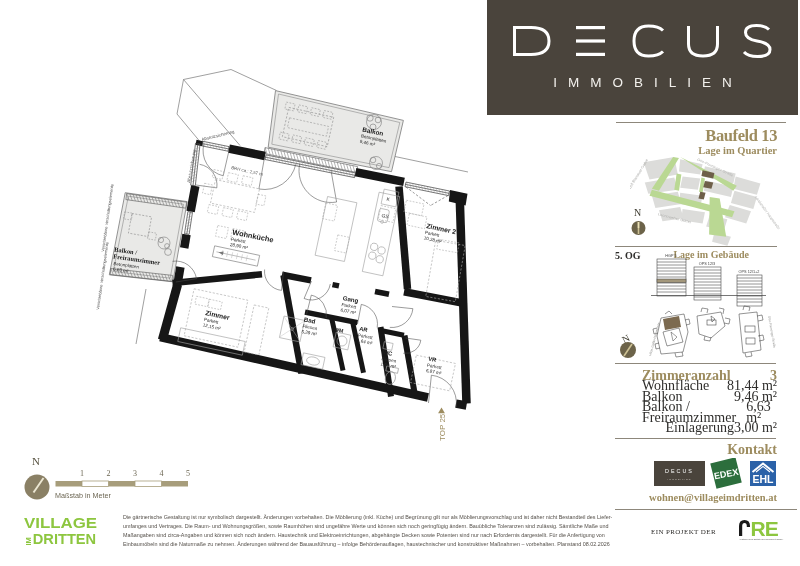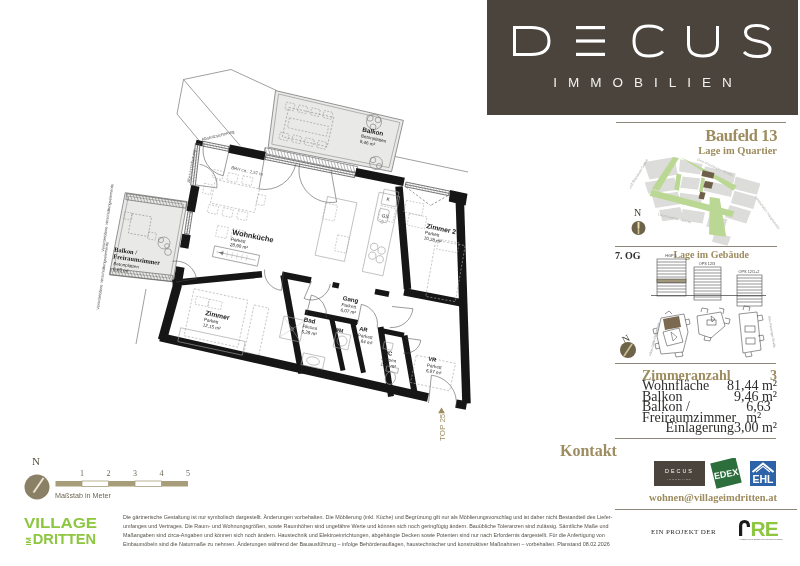--- a/index.html
+++ b/index.html
@@ -565,21 +565,21 @@
 <g>
 <text x="4" y="64" font-family="Liberation Serif, serif" font-size="10" fill="#3c3a2e">N</text>
 <circle cx="8.5" cy="76" r="7" fill="#6c6349"></circle>
 <line x1="8.5" y1="82" x2="8.5" y2="70" stroke="#cdc194" stroke-width="1.6"></line>
 <line x1="8.5" y1="70" x2="8.5" y2="76" stroke="#ece2b8" stroke-width="1.6"></line>
 </g>
 </svg>
 
 <div class="rule" style="left:615px;top:246px;width:162px;"></div>
 
-<div class="abs serif" style="left:615px;top:249.5px;font-weight:bold;font-size:10px;color:#2e2d2b;">7. OG</div>
+<div class="abs serif" style="left:615px;top:249.5px;font-weight:bold;font-size:10px;color:#2e2d2b;">5. OG</div>
 
 <div class="abs serif brown" style="left:532px;top:249px;width:217px;text-align:right;font-weight:bold;font-size:10px;">Lage im Gebäude</div>
 
 <svg width="175" height="120" viewBox="0 0 175 120" style="position:absolute;left:615px;top:248px">
 
 <g stroke="#3c3c3c" stroke-width="0.55" fill="none">
 <rect x="42" y="11" width="29" height="37"></rect>
 <path d="M 42,14 h29 M 42,17 h29 M 42,20 h29 M 42,23 h29 M 42,26 h29 M 42,29 h29 M 42,35 h29 M 42,38 h29 M 42,41 h29 M 42,44 h29"></path>
 </g>
 <rect x="42" y="31" width="29" height="3.6" fill="#a3977b" stroke="#3c3c3c" stroke-width="0.5"></rect>
@@ -653,21 +653,21 @@
       <span>6,63 m²</span>
     </div>
 <div style="display:flex;justify-content:flex-end;">
       <span>Einlagerung</span>
       <span>3,00 m²</span>
     </div>
 </div>
 
 <div class="rule" style="left:615px;top:438px;width:161px;"></div>
 
-<div class="abs serif brown" style="left:560px;top:442px;width:217px;text-align:left;font-weight:bold;font-size:16px;font-family:Liberation Serif, serif;">Kontakt</div>
+<div class="abs serif brown" style="left:560px;top:442px;width:217px;text-align:right;font-weight:bold;font-size:14px;font-family:Liberation Serif, serif;">Kontakt</div>
 
 <svg width="140" height="40" viewBox="0 0 140 40" style="position:absolute;left:650px;top:458px">
 
 <g>
 <rect x="4" y="3" width="51" height="25" fill="#4a443c"></rect>
 <text x="29.5" y="15" text-anchor="middle" font-family="Liberation Sans, sans-serif" font-size="5.4" letter-spacing="2" fill="#fff">DECUS</text>
 <text x="29.5" y="21.5" text-anchor="middle" font-family="Liberation Sans, sans-serif" font-size="2.2" letter-spacing="1.1" fill="#cfcac2">IMMOBILIEN</text>
 </g>
 
 <g transform="rotate(-14 76 15)">

